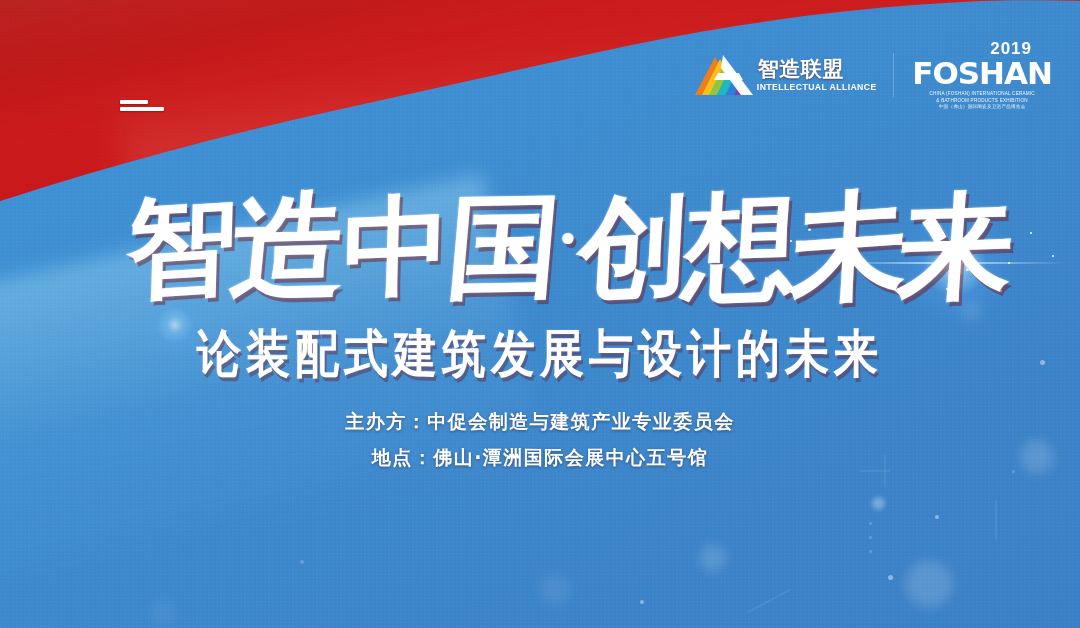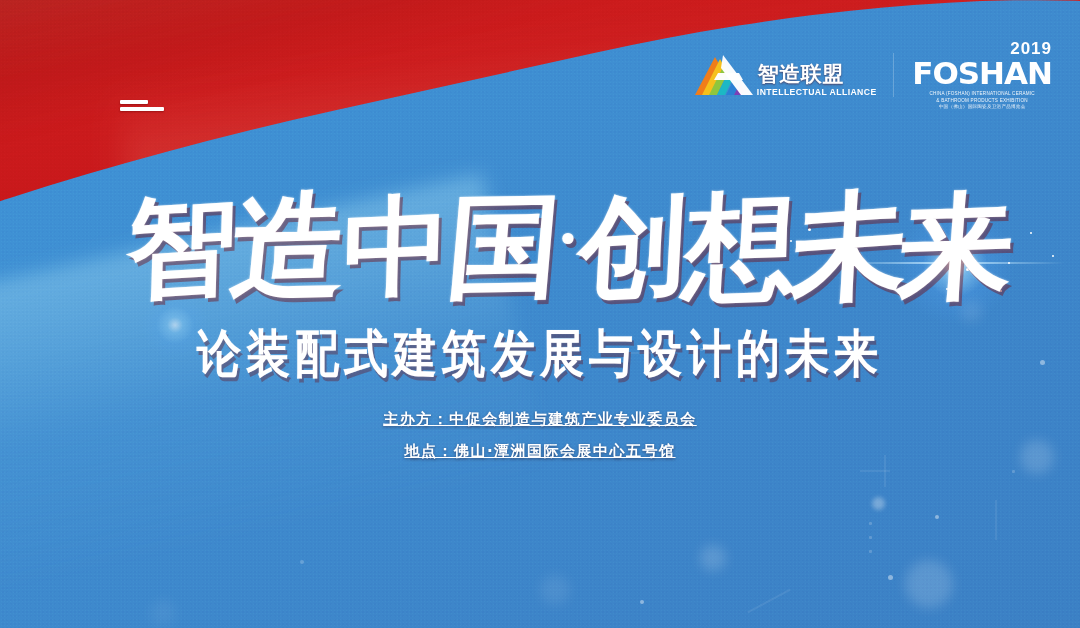--- a/index.html
+++ b/index.html
@@ -134,38 +134,38 @@
   }
   .flare-streak{
     position:absolute;height:2px;
     background:linear-gradient(90deg, rgba(255,255,255,0) 0%, rgba(200,235,255,.85) 50%, rgba(255,255,255,0) 100%);
     filter:blur(.7px);
   }
 
   
   .logos{position:absolute;right:28px;top:40px;display:flex;align-items:center;gap:18px;}
 
-  .logo-ia{display:flex;align-items:flex-end;gap:3px;}
+  .logo-ia{display:flex;align-items:center;gap:3px;}
   .ia-mark{position:relative;width:62px;height:44px;overflow:hidden;}
   .ia-mark svg{display:block;}
   .ia-text{display:flex;flex-direction:column;line-height:1;}
   .ia-cn{
     font-size:21px;font-weight:700;color:#fff;letter-spacing:.5px;
     font-family:"DejaVu Sans","Liberation Sans",sans-serif;
     text-shadow:0 1px 2px rgba(90,0,5,.5);
   }
   .ia-en{
     font-size:8.5px;font-weight:700;color:#fff;letter-spacing:.4px;margin-top:3px;
     transform:scaleX(1.02);
   }
 
   .logo-div{width:1px;height:44px;background:rgba(255,255,255,.22);}
 
   .logo-cidpe{display:flex;flex-direction:column;align-items:center;line-height:1;}
-  .cidpe-year{font-size:17px;font-weight:700;color:#fff;letter-spacing:1px;align-self:flex-end;margin-right:0;}
+  .cidpe-year{font-size:17px;font-weight:700;color:#fff;letter-spacing:1px;align-self:flex-end;margin-right:20px;}
   .cidpe-main{
     font-size:31px;font-weight:700;color:#fff;letter-spacing:-1px;
     font-family:"DejaVu Sans","Liberation Sans",sans-serif;margin-top:1px;
   }
   .cidpe-en1,.cidpe-en2{font-size:4.6px;color:#fff;letter-spacing:.22px;margin-top:2.5px;opacity:.92;text-align:center;}
   .cidpe-cn{font-size:4.6px;color:#fff;letter-spacing:.22px;margin-top:2px;opacity:.88;text-align:center;}
 
   
   .kicker{position:absolute;left:120px;top:100px;}
   .kicker-mark{display:flex;flex-direction:column;gap:3px;margin-bottom:8px;}
@@ -206,24 +206,23 @@
     font-family:"DejaVu Sans","Liberation Sans",sans-serif;
     font-size:44px;font-weight:700;color:#fff;letter-spacing:5px;
     transform:scaleY(1.16);
     text-shadow:2px 3px 0 rgba(110,10,16,.35), 0 0 1px rgba(255,255,255,.6);
   }
 
   
   .info{position:absolute;left:0;right:0;top:412px;text-align:center;}
   .info div{
     font-family:"DejaVu Sans","Liberation Sans",sans-serif;
-    font-size:15px;font-weight:700;color:#fff;letter-spacing:1.5px;
+    font-size:19px;font-weight:700;color:#fff;letter-spacing:1.5px;
     line-height:1;margin-bottom:17px;
     text-shadow:0 1px 3px rgba(40,10,30,.45);
-    text-decoration:underline;
   }
 </style>
 </head>
 <body>
 
 <div id="poster">
 
   <div class="layer bg-blue-base"></div>
   <div class="layer bg-blue-deep"></div>
   <div class="layer bg-blue-sweep"></div>

